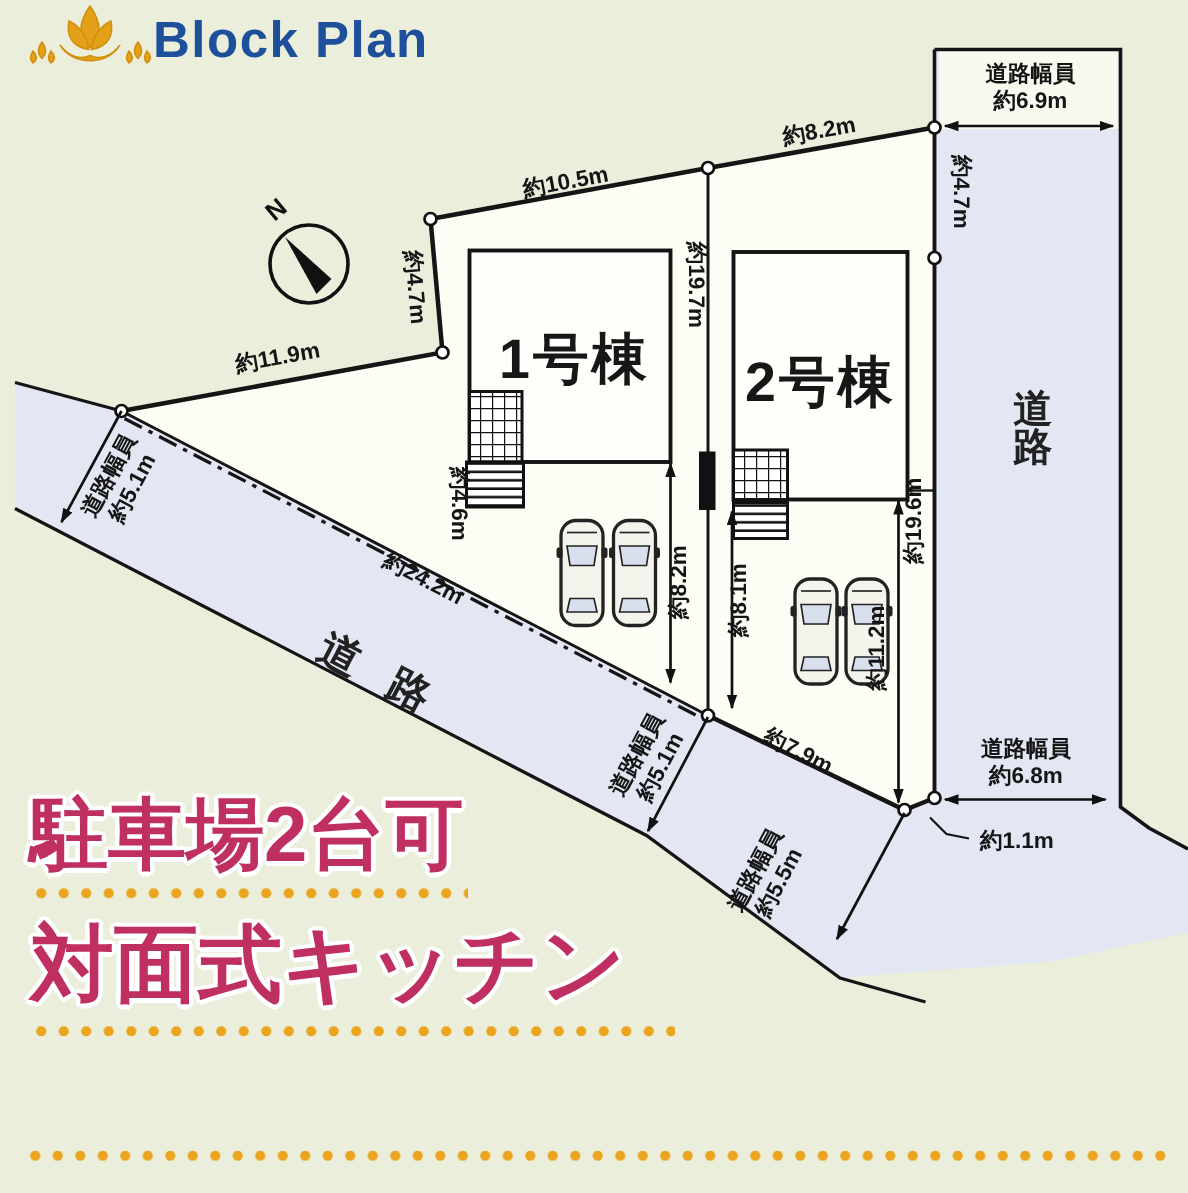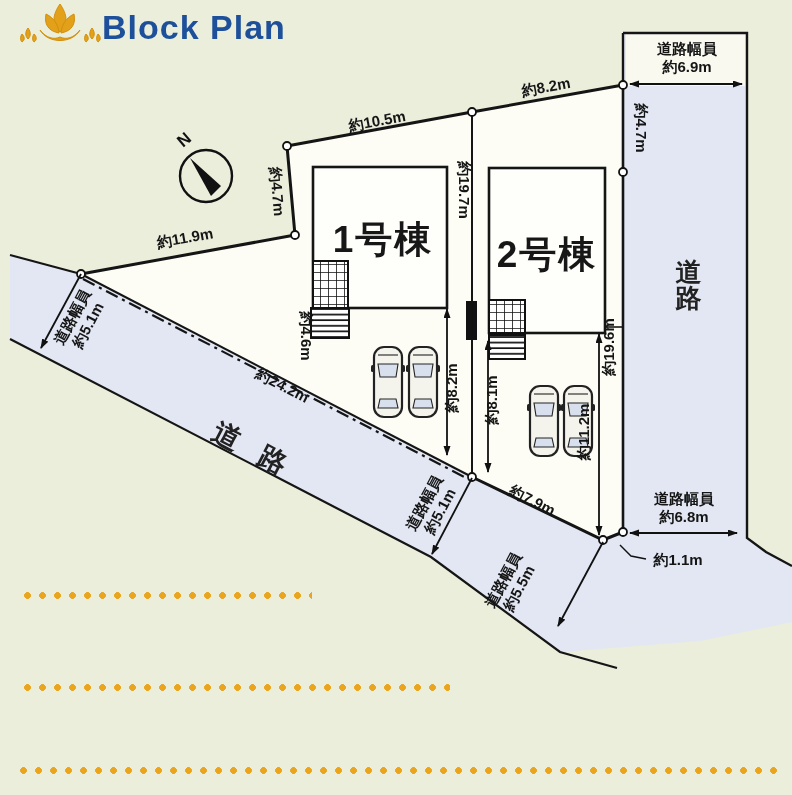--- a/index.html
+++ b/index.html
@@ -196,16 +196,18 @@
     <g transform="translate(434,508) rotate(-62)">
       <text class="dimbig" x="0" y="-6" text-anchor="middle">道路幅員</text>
       <text class="dimbig" x="0" y="12" text-anchor="middle">約5.1m</text>
     </g>
     <g transform="translate(513,585) rotate(-62)">
       <text class="dimbig" x="0" y="-6" text-anchor="middle">道路幅員</text>
       <text class="dimbig" x="0" y="12" text-anchor="middle">約5.5m</text>
     </g>
   </svg>
 
+  <div class="feature f1">駐車場2台可</div>
   <div class="dots d1"></div>
+  <div class="feature f2">対面式キッチン</div>
   <div class="dots d2"></div>
   <div class="dots d3"></div>
 </div>
 
 </body></html>

